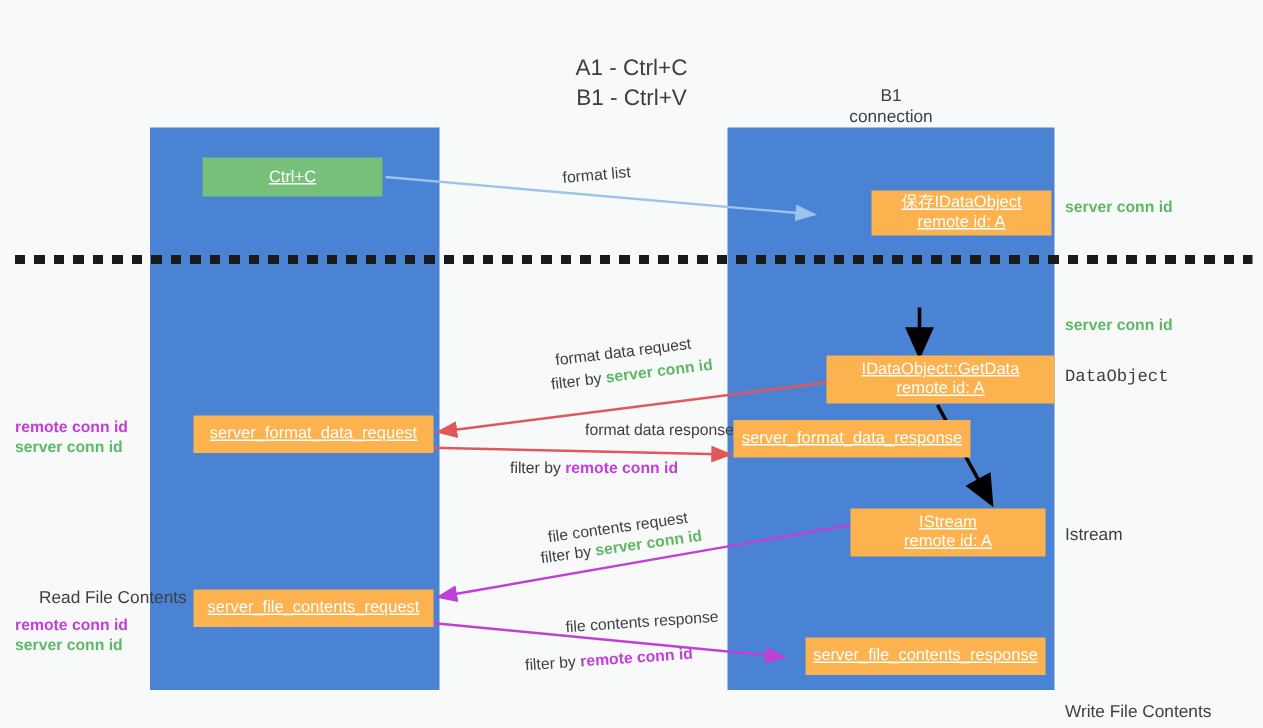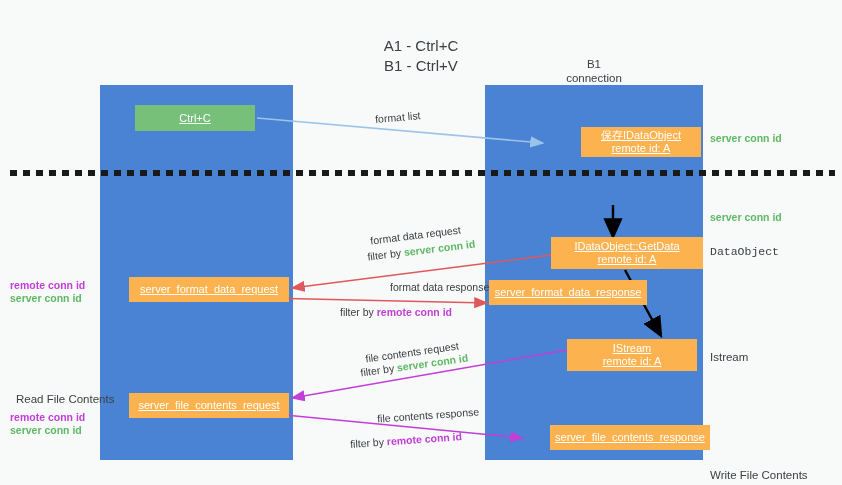--- a/index.html
+++ b/index.html
@@ -156,36 +156,36 @@
 
   <div class="box box-orange" style="left:567px; top:339px; width:130px; height:32px;">IStream
 remote id: A</div>
 
   <div class="box box-orange" style="left:129px; top:277px; width:160px; height:25px;">server_format_data_request</div>
 
   <div class="box box-orange" style="left:489px; top:280px; width:158px; height:25px;">server_format_data_response</div>
 
   <div class="box box-orange" style="left:129px; top:393px; width:160px; height:25px;text-align:right;">server_file_contents_request</div>
 
-  <div class="box box-orange" style="left:550px; top:425px; width:160px; height:25px;">server_file_contents_response</div>
+  <div class="box box-orange" style="left:537px; top:425px; width:160px; height:25px;">server_file_contents_response</div>
 
   <div class="side-label green-txt" style="left:710px; top:132px;">server conn id</div>
 
   <div class="side-label green-txt" style="left:710px; top:211px;">server conn id</div>
 
   <div class="side-label" style="left:710px; top:245px;font-family:Liberation Mono, monospace;">DataObject</div>
 
   <div class="side-label" style="left:710px; top:350px;">Istream</div>
 
   <div class="side-label" style="left:710px; top:431px;margin-top:37px;">Write File Contents</div>
 
   <div class="side-label purple-txt" style="left:10px; top:279px;">remote conn id</div>
   <div class="side-label green-txt" style="left:10px; top:292px;">server conn id</div>
 
-  <div class="side-label" style="left:16px; top:392px;">Read File Contents</div>
+  <div class="side-label" style="left:26px; top:392px;">Read File Contents</div>
   <div class="side-label purple-txt" style="left:10px; top:411px;">remote conn id</div>
   <div class="side-label green-txt" style="left:10px; top:424px;">server conn id</div>
 
   <div class="arrow-label" style="left:375px; top:110px; transform: rotate(-5deg);">format list</div>
 
   <div class="arrow-label" style="left:370px; top:228px; transform: rotate(-7deg);">format data request</div>
 
   <div class="arrow-label" style="left:367px; top:243px; transform: rotate(-7deg);">
     <span>filter by </span><b class="green-txt">server conn id</b>
   </div>

